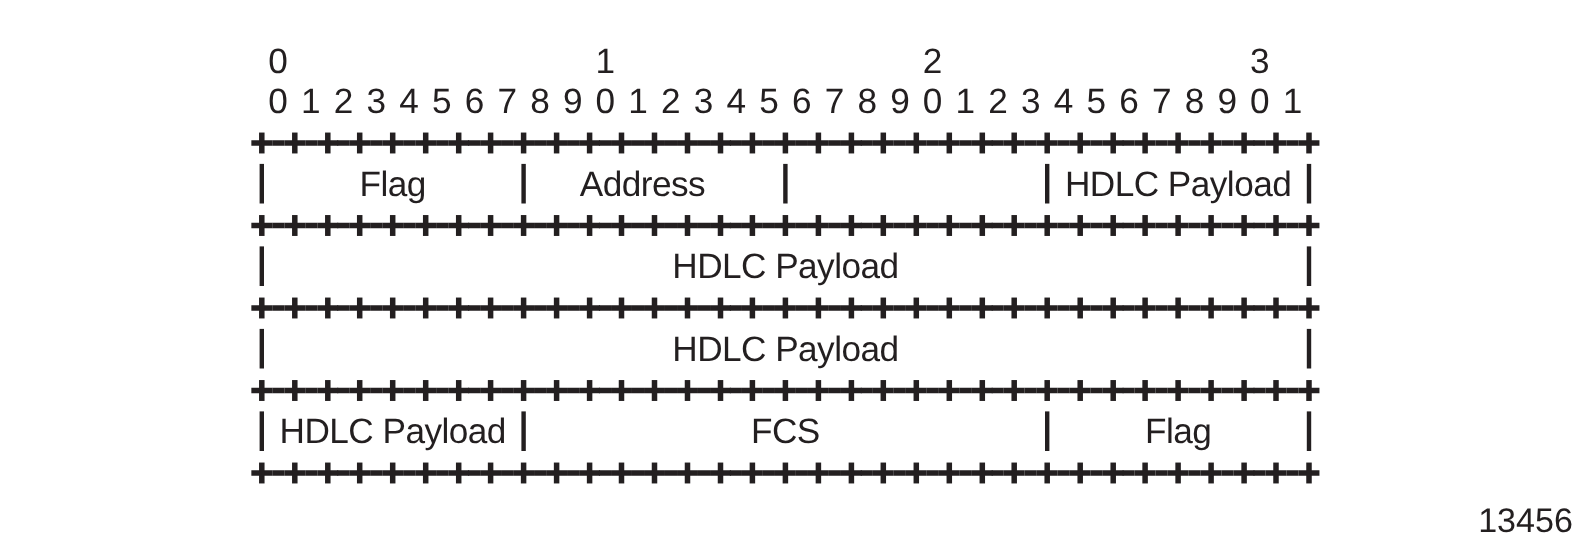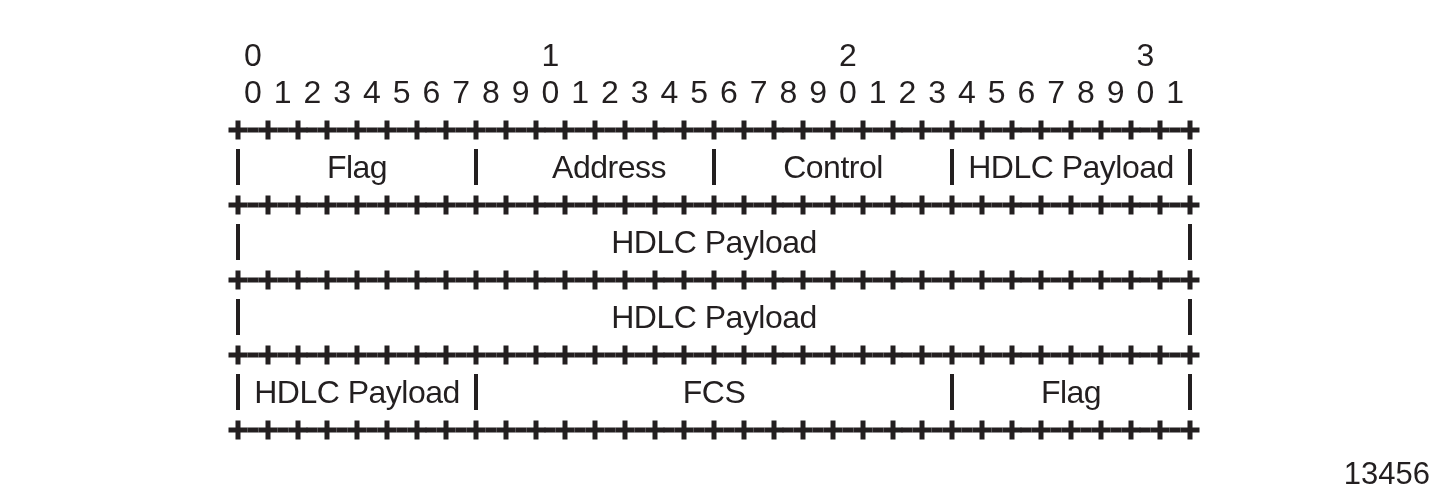--- a/index.html
+++ b/index.html
@@ -208,23 +208,22 @@
         <span class="dash" style="left: 818.125px;"></span>
         <span class="dash" style="left: 847.875px;"></span>
         <span class="dash" style="left: 877.625px;"></span>
         <span class="dash" style="left: 907.375px;"></span>
         <span class="dash" style="left: 937.125px;"></span>
       </div>
       <div class="line">
         <span class="pipe" style="left: 0px;"></span>
         <span class="flabel" style="left: 119px;">Flag</span>
         <span class="pipe" style="left: 238px;"></span>
-        <span class="flabel" style="left: 371px;">Address</span>
+        <span class="flabel" style="left: 346px;">Address</span>
         <span class="pipe" style="left: 476px;"></span>
-        <span class="flabel" style="left: 595px;">Control</span>
         <span class="pipe" style="left: 714px;"></span>
         <span class="flabel" style="left: 833px;">HDLC Payload</span>
         <span class="pipe" style="left: 952px;"></span>
       </div>
       <div class="line">
         <span class="plus" style="left: 0px;"></span>
         <span class="plus" style="left: 29.75px;"></span>
         <span class="plus" style="left: 59.5px;"></span>
         <span class="plus" style="left: 89.25px;"></span>
         <span class="plus" style="left: 119px;"></span>

